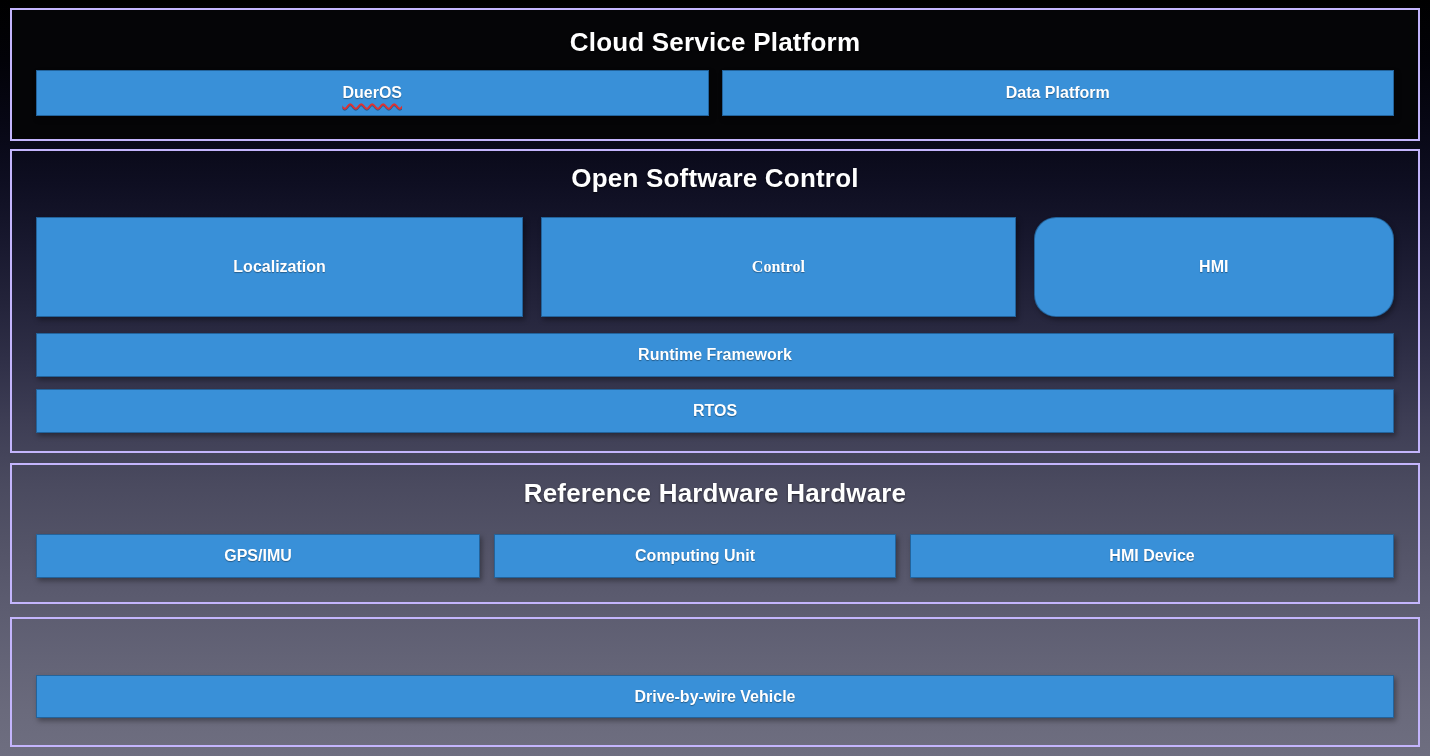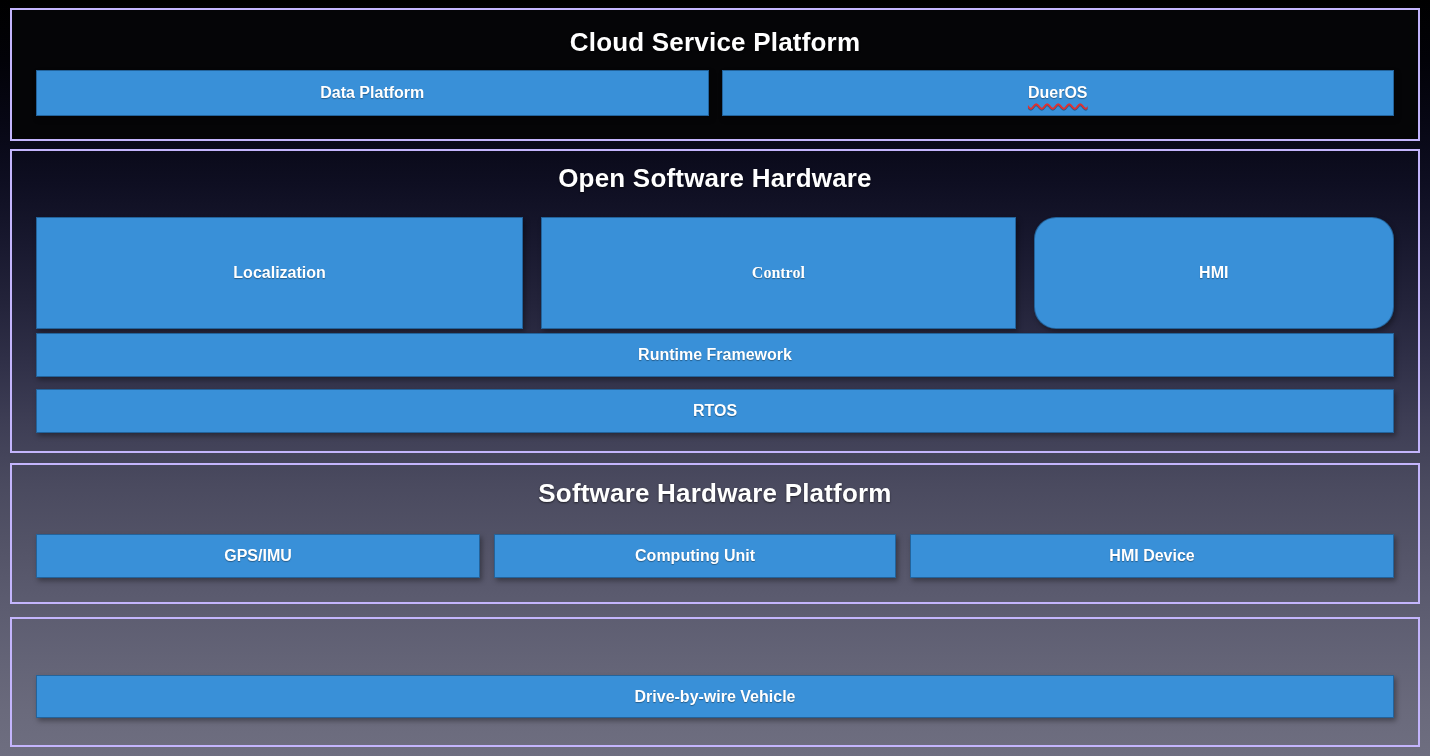--- a/index.html
+++ b/index.html
@@ -55,21 +55,21 @@
     font-weight: 700;
     display: flex;
     align-items: center;
     justify-content: center;
     text-shadow: 0 1px 1px rgba(0,0,0,0.35);
   }
   
   .row-cloud { top: 60px; height: 46px; gap: 13px; }
   .row-cloud .bluebox { flex: 1 1 0; }
   
-  .row-modules { top: 66px; height: 112px; gap: 18px; text-align: center; }
+  .row-modules { top: 66px; height: 100px; gap: 18px; text-align: center; }
   .box-localization { flex: 494 1 0; }
   .box-control      { flex: 481 1 0; font-family: Liberation Serif, serif; }
   .box-hmi          { flex: 365 1 0; border-radius: 22px; }
   .bar {
     position: absolute;
     left: 24px; right: 24px;
     height: 44px;
   }
   .bar-runtime { top: 182px; }
   .bar-rtos    { top: 238px; }
@@ -86,51 +86,51 @@
     text-underline-offset: 5px;
   }
 </style>
 </head>
 <body>
 
 <div class="sec sec1">
   <div class="sec-title">Cloud Service Platform</div>
   <div class="row row-cloud">
     <div class="bluebox">
-      <span>Data Platform</span>
+      <span class="squiggle">DuerOS</span>
     </div>
     <div class="bluebox">
-      <span class="squiggle">DuerOS</span>
+      <span>Data Platform</span>
     </div>
   </div>
 </div>
 
 <div class="sec sec2">
-  <div class="sec-title">Open Software Hardware</div>
+  <div class="sec-title">Open Software Control</div>
   <div class="row row-modules">
     <div class="bluebox box-localization">
       <span>Localization</span>
     </div>
     <div class="bluebox box-control">
       <span>Control</span>
     </div>
     <div class="bluebox box-hmi">
       <span>HMI</span>
     </div>
   </div>
   <div class="bluebox bar bar-runtime">
     <span>Runtime Framework</span>
   </div>
   <div class="bluebox bar bar-rtos">
     <span>RTOS</span>
   </div>
 </div>
 
 <div class="sec sec3">
-  <div class="sec-title">Software Hardware Platform</div>
+  <div class="sec-title">Reference Hardware Hardware</div>
   <div class="row row-hardware">
     <div class="bluebox box-gps-imu">
       <span>GPS/IMU</span>
     </div>
     <div class="bluebox box-computing-unit">
       <span>Computing Unit</span>
     </div>
     <div class="bluebox box-hmi-device">
       <span>HMI Device</span>
     </div>

